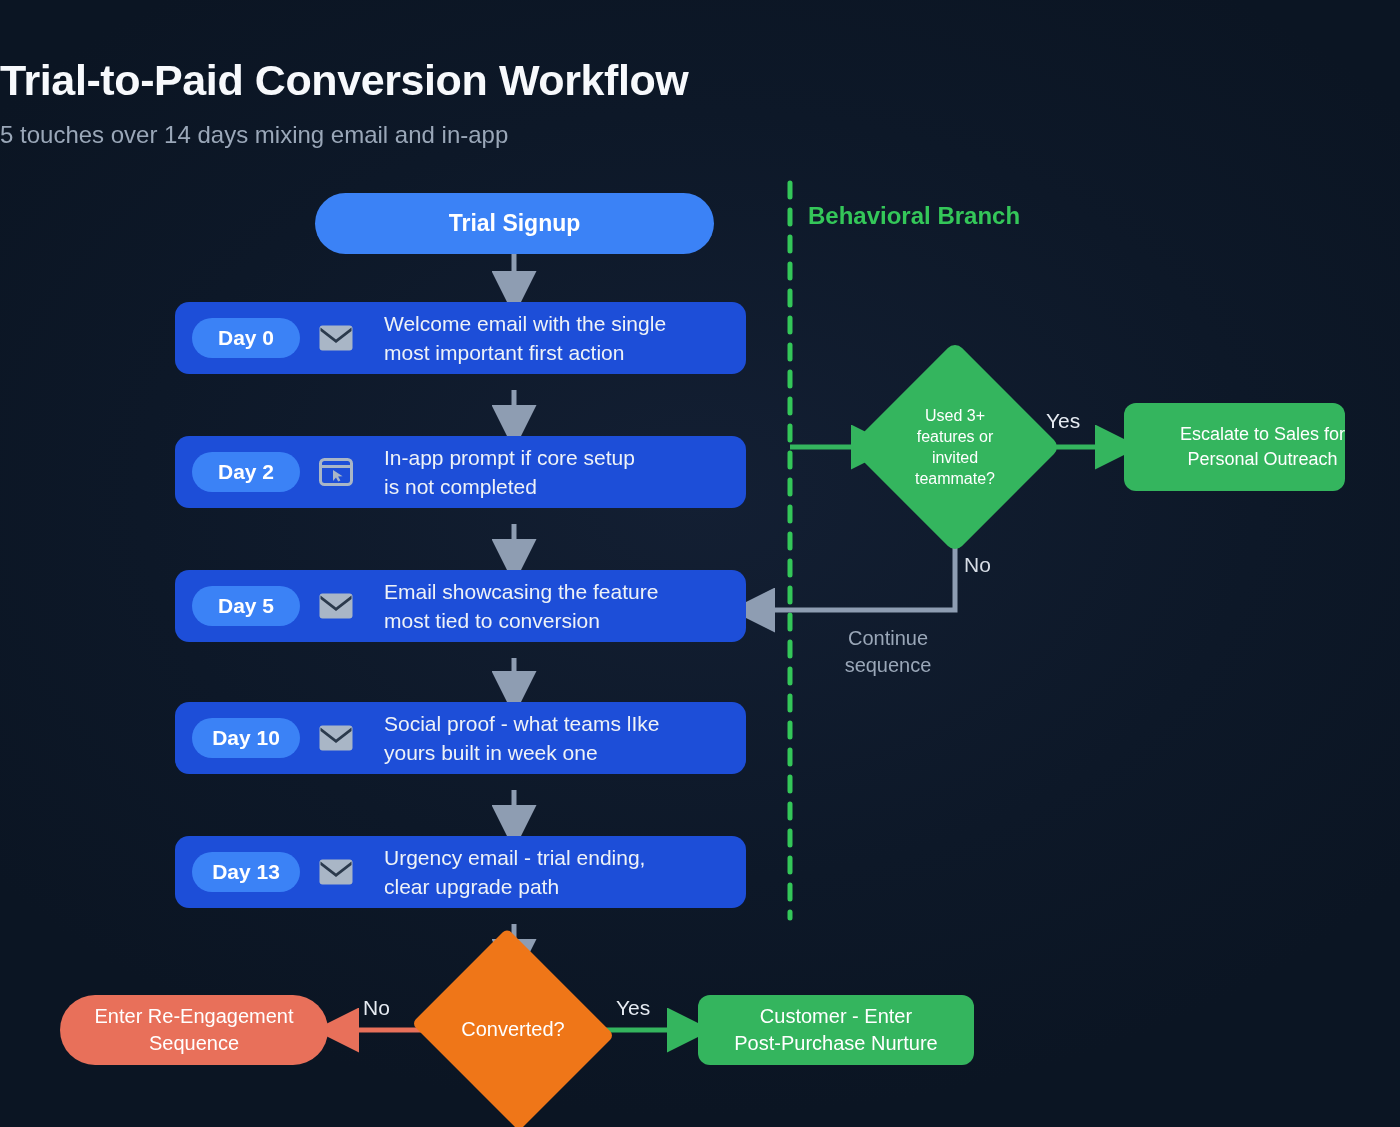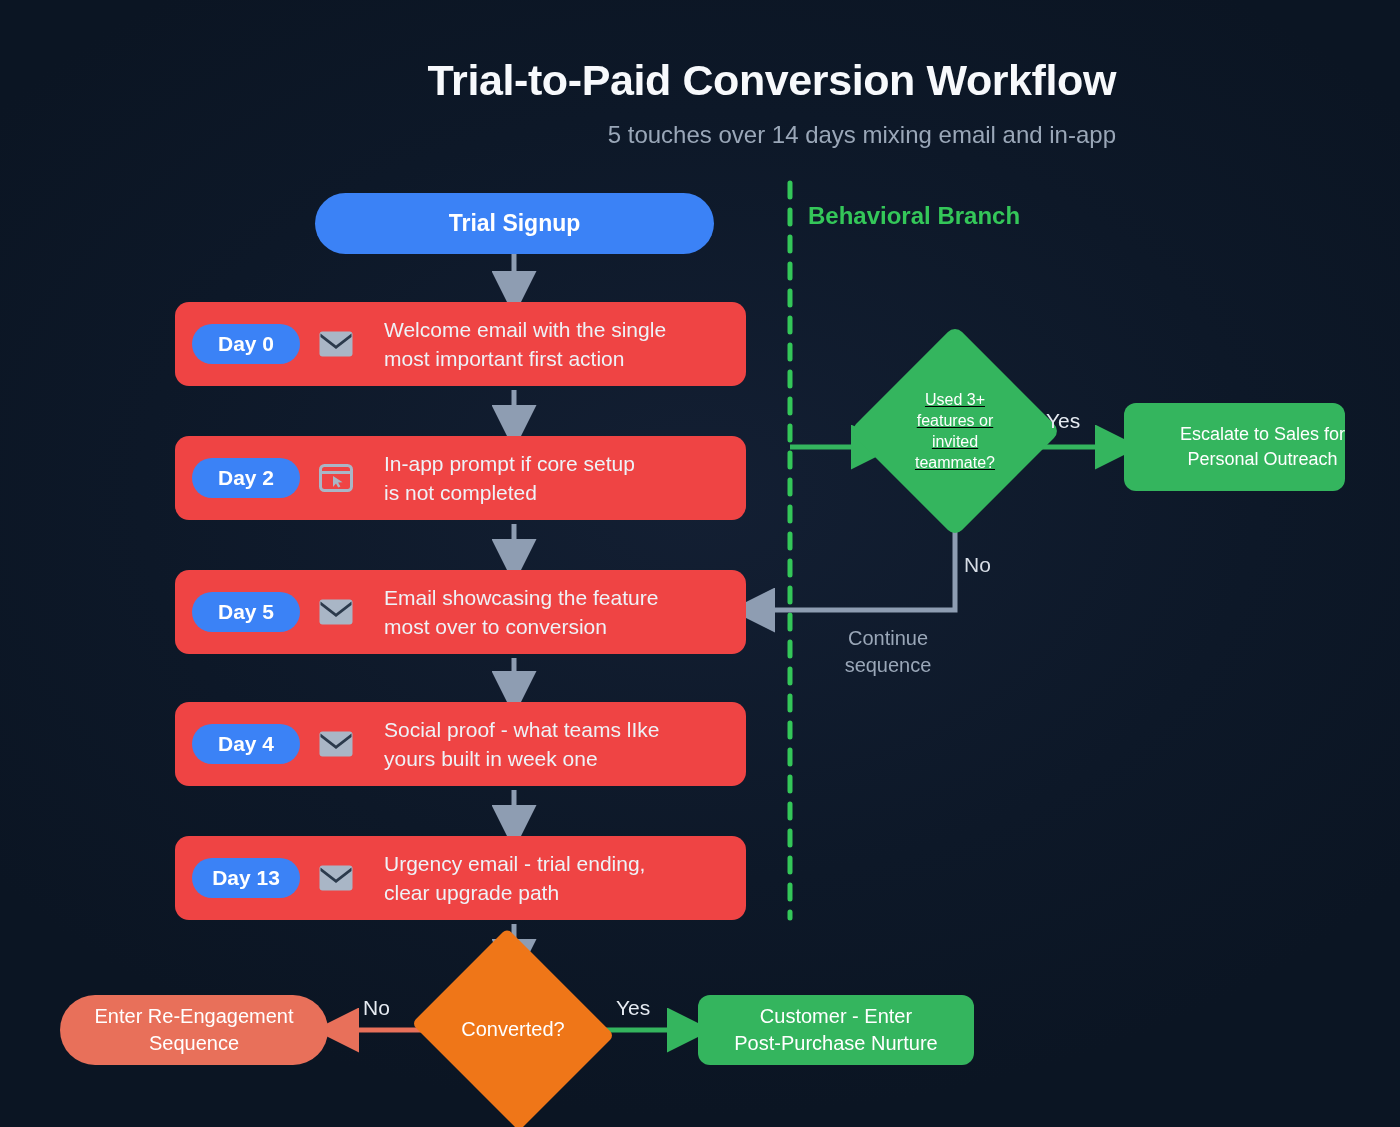--- a/index.html
+++ b/index.html
@@ -20,21 +20,21 @@
   #stage {
     position: absolute;
     inset: 0;
     width: 1400px;
     height: 1127px;
   }
   .hdr {
     position: absolute;
     left: 0;
     width: 1116px;
-    text-align: right;
+    text-align: left;
   }
   #page-title {
     top: 56px;
     font-size: 43px;
     font-weight: bold;
     color: #f7f9fc;
     letter-spacing: -0.4px;
   }
   #page-subtitle {
     top: 121px;
@@ -56,22 +56,22 @@
     border-radius: 31px;
     color: #ffffff;
     font-size: 23px;
     font-weight: bold;
   }
   
   .step-card {
     position: absolute;
     left: 175px;
     width: 571px;
-    height: 84px;
-    background: #ef4444;
+    height: 72px;
+    background: #1d4ed8;
     border-radius: 14px;
     display: flex;
     align-items: center;
     box-sizing: border-box;
     padding-left: 17px;
   }
   .day-badge {
     flex: 0 0 auto;
     min-width: 108px;
     height: 40px;
@@ -106,21 +106,21 @@
   #branch-label {
     position: absolute;
     left: 808px;
     top: 202px;
     color: #34c759;
     font-size: 24px;
     font-weight: bold;
   }
   
   #behavior-diamond {
-    left: 880px; top: 356px; width: 150px; height: 150px; text-decoration: underline;
+    left: 880px; top: 372px; width: 150px; height: 150px;
   }
   .diamond-shape {
     position: absolute;
     inset: 0;
     background: #34b55e;
     transform: rotate(45deg);
     border-radius: 10px;
   }
   .diamond-label {
     position: relative;
@@ -268,25 +268,25 @@
 
   <div class="step-card" style="top:570px">
     <span class="day-badge">Day 5</span>
     <span class="step-icon">
       <svg width="34" height="26" viewBox="0 0 34 26" aria-hidden="true">
         <rect x="0.5" y="0.5" width="33" height="25" rx="3" fill="#a9b6c6"></rect>
         <path d="M1.5,2.5 L17,14.5 L32.5,2.5 L32.5,6 L17,18 L1.5,6 Z" fill="#2b3a4c"></path>
       </svg>
     </span>
     <span class="step-text">Email showcasing the feature
-most over to conversion</span>
+most tied to conversion</span>
   </div>
 
   <div class="step-card" style="top:702px">
-    <span class="day-badge">Day 4</span>
+    <span class="day-badge">Day 10</span>
     <span class="step-icon">
       <svg width="34" height="26" viewBox="0 0 34 26" aria-hidden="true">
         <rect x="0.5" y="0.5" width="33" height="25" rx="3" fill="#a9b6c6"></rect>
         <path d="M1.5,2.5 L17,14.5 L32.5,2.5 L32.5,6 L17,18 L1.5,6 Z" fill="#2b3a4c"></path>
       </svg>
     </span>
     <span class="step-text">Social proof - what teams lIke
 yours built in week one</span>
   </div>
 

